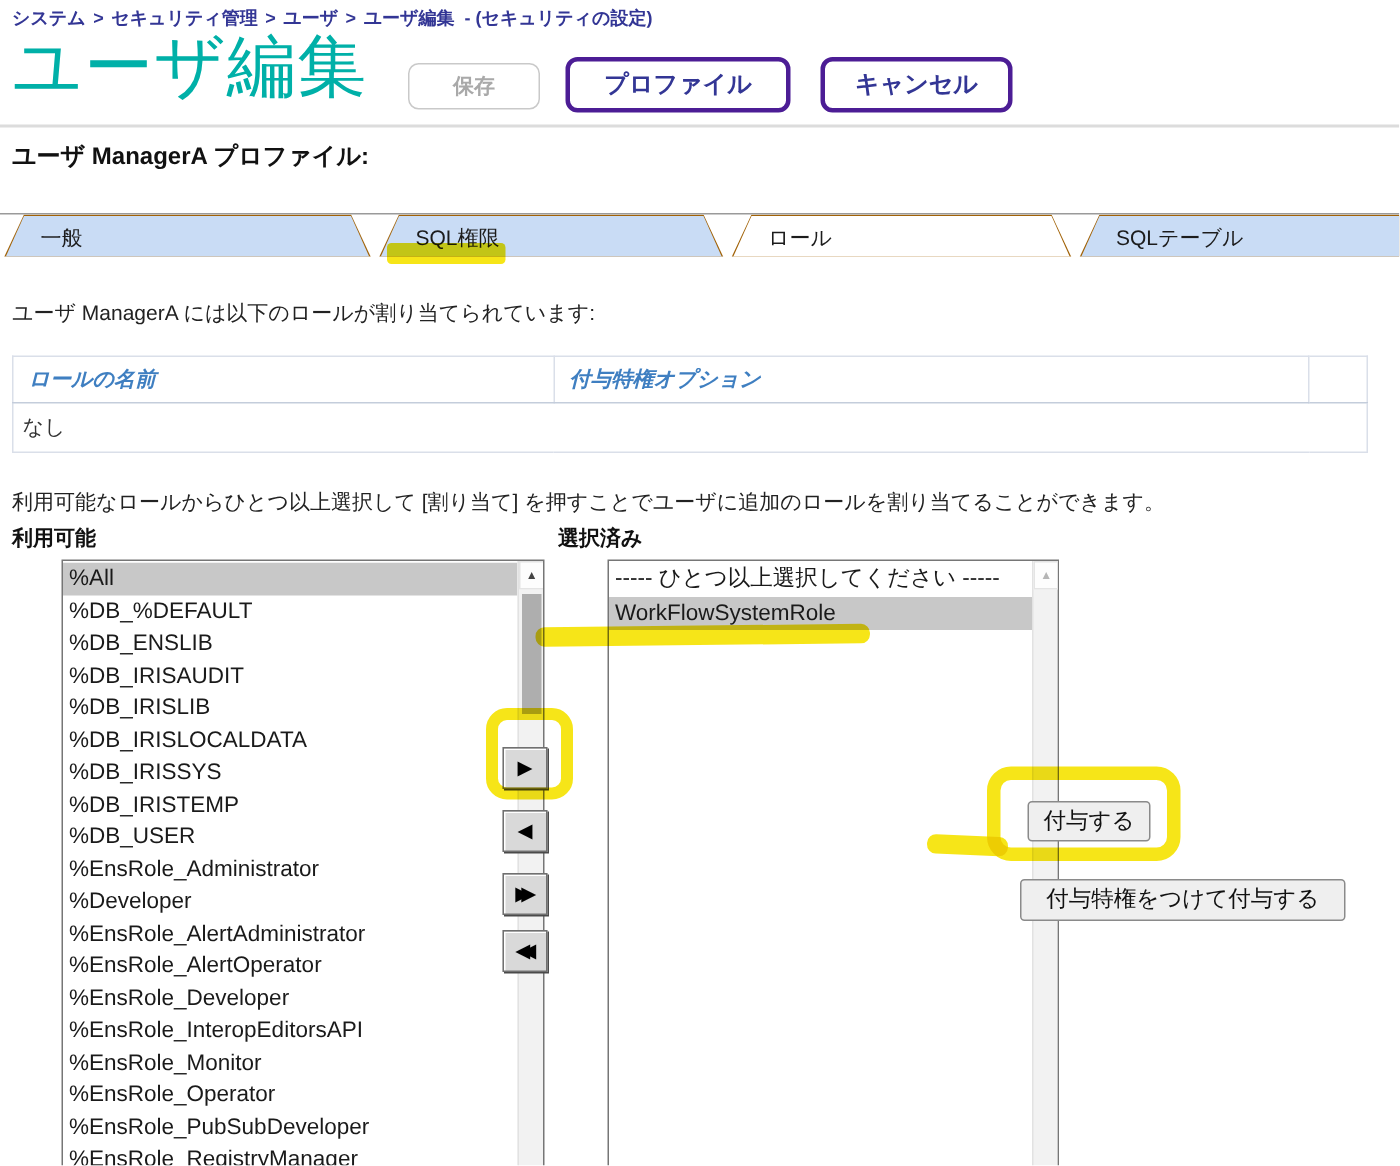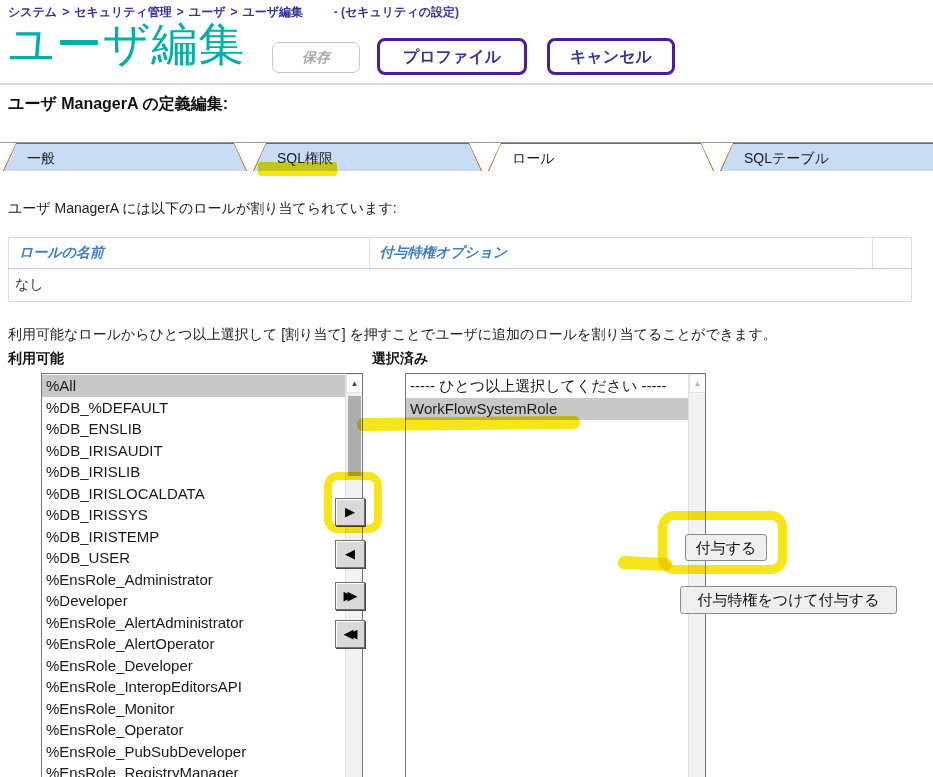--- a/index.html
+++ b/index.html
@@ -4,25 +4,25 @@
 <style>
   * { margin:0; padding:0; box-sizing:border-box; }
   html,body { background:#fff; }
   body { font-family:"Liberation Sans","DejaVu Sans",sans-serif; color:#222; }
   #page { position:relative; width:933px; height:777px; background:#fff; overflow:hidden; }
 
   
   .breadcrumb { position:absolute; left:8px; top:4px; font-size:12px; font-weight:bold; color:#333695; white-space:nowrap; }
   .breadcrumb .crumb { color:#333695; cursor:pointer; }
   .breadcrumb .sep { margin:0 5px; }
-  .breadcrumb .suffix { font-weight:bold;margin-left:24px; }
+  .breadcrumb .suffix { font-weight:bold; }
 
   
   .page-title { position:absolute; left:8px; top:18px; font-size:46px; line-height:52px; color:#00b0a8; letter-spacing:1px; white-space:nowrap; }
-  .btn-save { position:absolute; left:272px; top:42px; width:88px; height:31px; background:#fff; border:1px solid #c9c9c9; border-radius:7px; color:#a9a9a9; font-weight:bold; font-size:14px; text-align:center; line-height:29px;font-style:italic; }
+  .btn-save { position:absolute; left:272px; top:42px; width:88px; height:31px; background:#fff; border:1px solid #c9c9c9; border-radius:7px; color:#a9a9a9; font-weight:bold; font-size:14px; text-align:center; line-height:29px; }
   .btn-navy { position:absolute; top:38px; height:37px; background:#fff; border:3px solid #4c1d95; border-radius:8px; color:#333695; font-weight:bold; font-size:16px; text-align:center; line-height:31px; cursor:pointer; }
   .btn-profile { left:377px; width:150px; }
   .btn-cancel { left:547px; width:128px; }
   .header-rule { position:absolute; left:0; top:83px; width:933px; height:0; border-top:2px solid #dcdcdc; }
 
   .edit-heading { position:absolute; left:8px; top:94px; font-size:16px; font-weight:bold; color:#111; }
 
   
   .tabs { position:absolute; left:0; top:142px; width:933px; height:29px; border-top:1px solid #9a9a9a; display:flex; gap:4px; padding-left:2px; overflow:hidden; }
   .tab { position:relative; height:30px; clip-path:polygon(14px 0, calc(100% - 14px) 0, 100% 100%, 0 100%); background:#a16207; flex:0 0 auto; cursor:pointer; }
@@ -84,21 +84,21 @@
   <div class="breadcrumb">
     <span class="crumb">システム</span><span class="sep">&gt;</span><span class="crumb">セキュリティ管理</span><span class="sep">&gt;</span><span class="crumb">ユーザ</span><span class="sep">&gt;</span><span class="crumb">ユーザ編集</span>&nbsp;&nbsp;<span class="suffix">- (セキュリティの設定)</span>
   </div>
 
   <div class="page-title">ユーザ編集</div>
   <div class="btn-save">保存</div>
   <div class="btn-navy btn-profile">プロファイル</div>
   <div class="btn-navy btn-cancel">キャンセル</div>
   <div class="header-rule"></div>
 
-  <div class="edit-heading">ユーザ ManagerA の定義編集:</div>
+  <div class="edit-heading">ユーザ ManagerA プロファイル:</div>
 
   <div class="tabs">
     <div class="tab" style="width:246px">
       <div class="tab-fill">
           <span>一般</span>
         </div>
     </div>
     <div class="tab" style="width:231px">
       <div class="tab-fill">
           <span>SQL権限</span>

